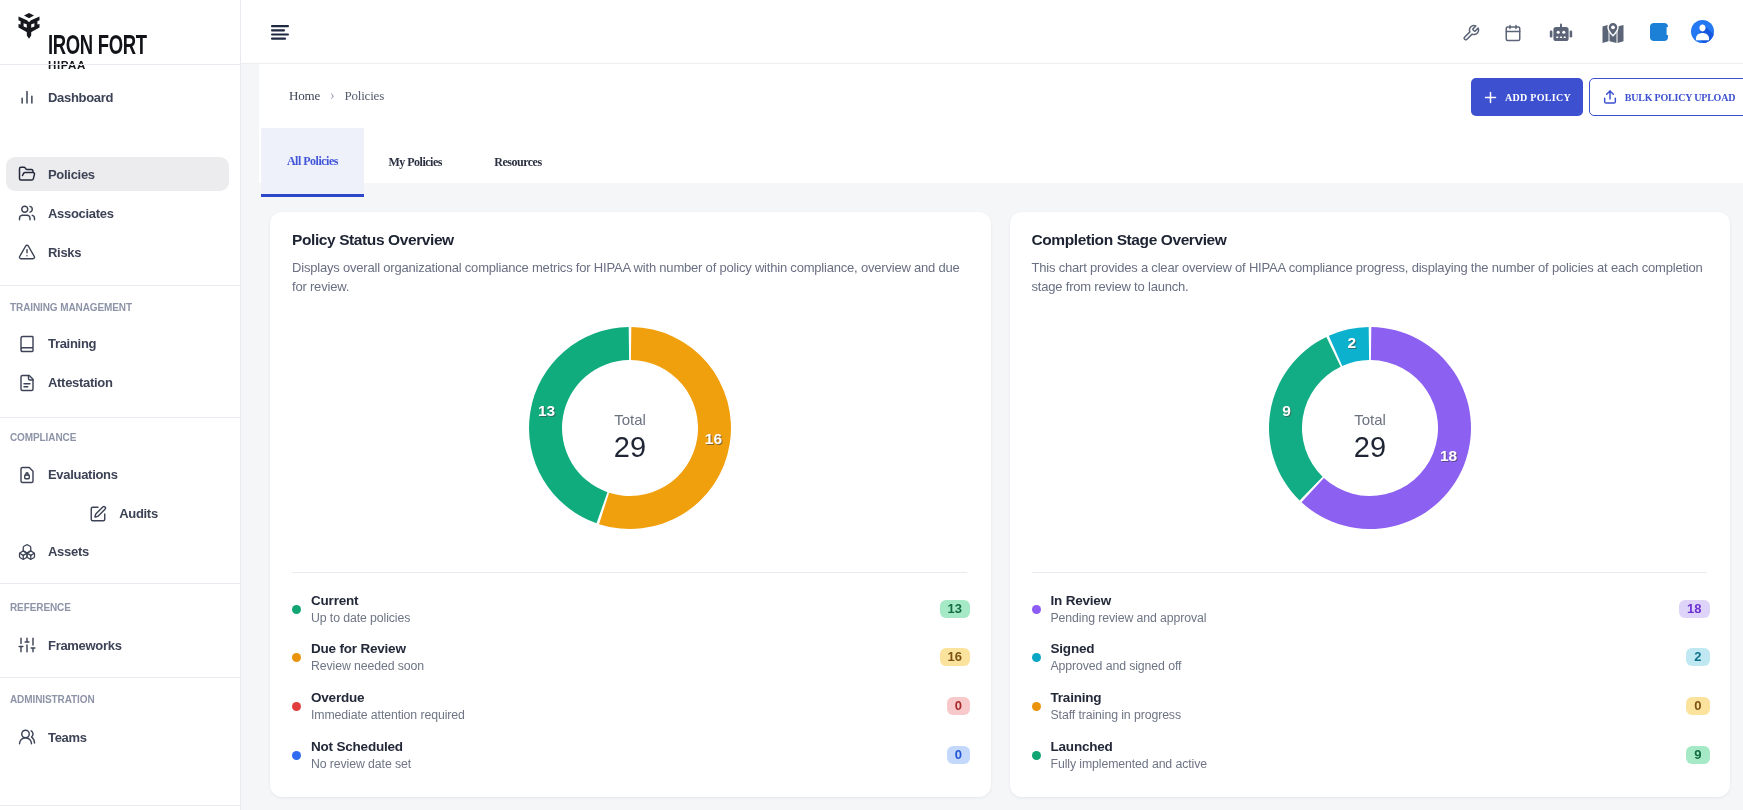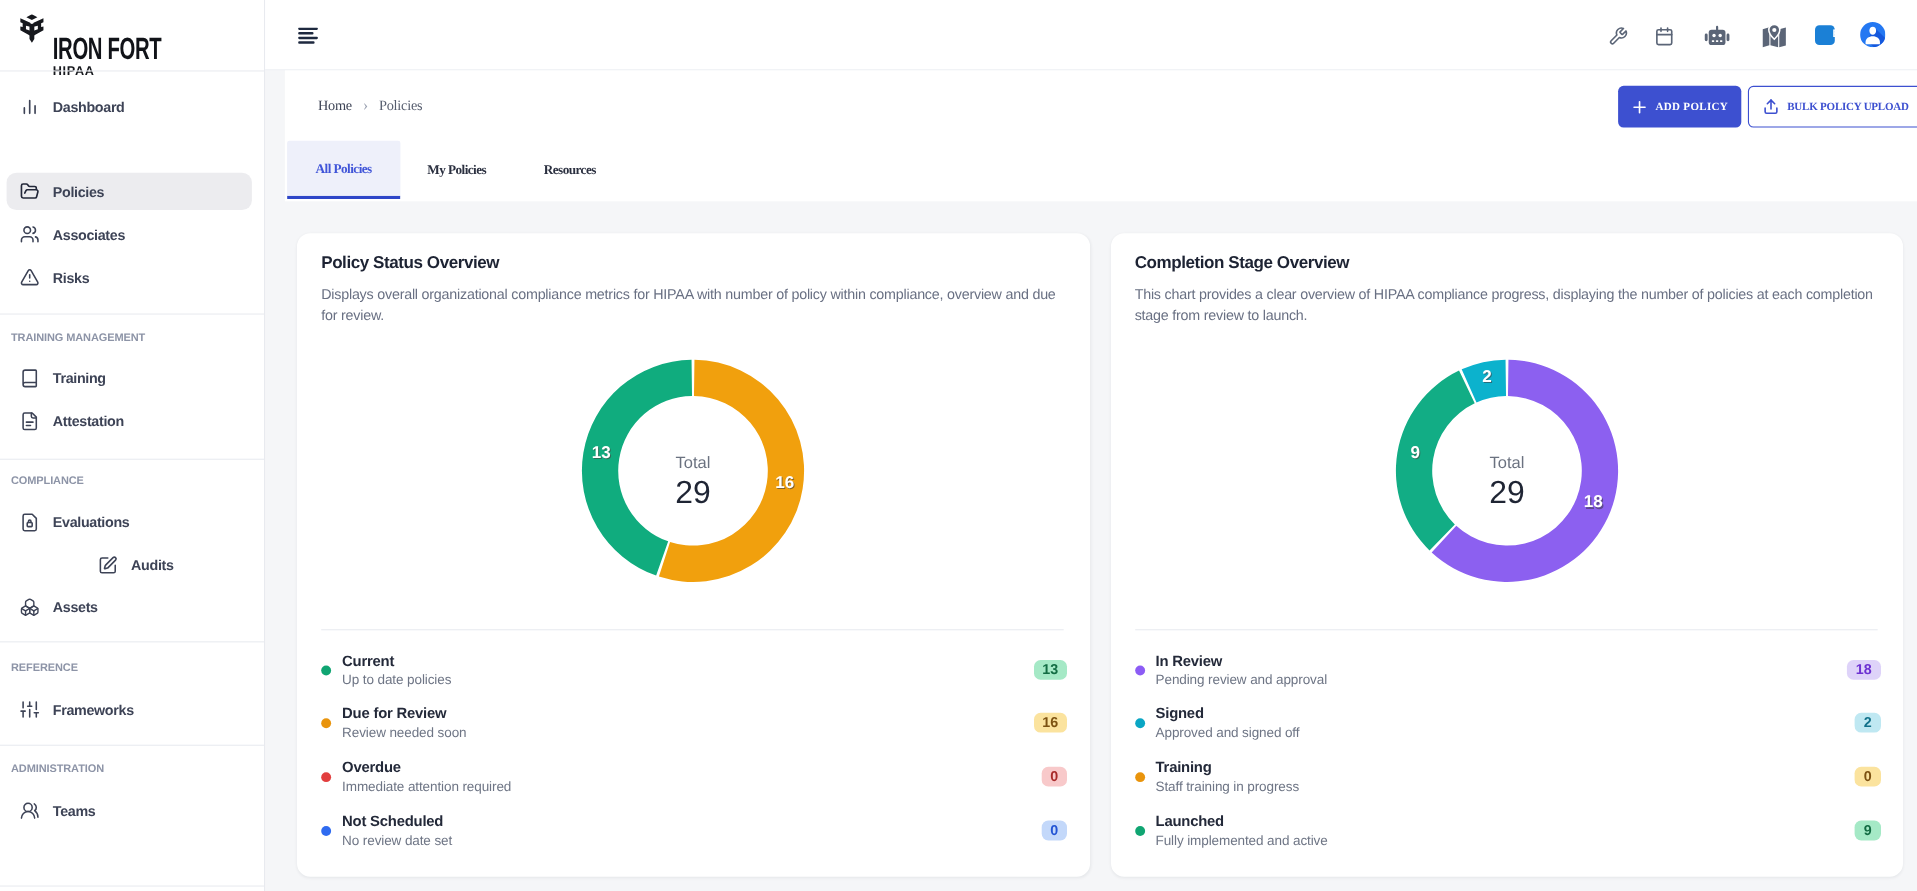--- a/index.html
+++ b/index.html
@@ -24,21 +24,21 @@
 .ticon { position:absolute; top:23.5px; }
 
 
 #header { position:absolute; left:259px; top:64px; width:1502px; height:119px; background:#fff;font-family:Liberation Serif, serif; }
 #crumb { position:absolute; left:30px; top:24px; font-size:13px; letter-spacing:-0.2px; color:#3e4456; }
 #crumb .sep { color:#9aa1b1; margin:0 10px; font-size:14px; }
 #crumb .cur { color:#565d6e; }
 #btn-add { position:absolute; left:1212px; top:14px; width:112px; height:38px; background:#3d50d0; border-radius:5px; color:#fff; font-size:10px; font-weight:bold; letter-spacing:0.3px; display:flex; align-items:center; justify-content:center; gap:7px; }
 #btn-bulk { position:absolute; left:1330px; top:14px; width:159px; height:38px; background:#fff; border:1px solid #3d50d0; border-radius:5px; color:#3d50d0; font-size:10px; font-weight:bold; letter-spacing:-0.2px; white-space:nowrap; display:flex; align-items:center; justify-content:center; gap:7px; }
 #tabs { position:absolute; left:2px; top:64px; height:53px; display:flex; }
-.tab { height:53px; width:102.8px; display:flex; align-items:center; justify-content:center; font-size:12px; letter-spacing:-0.5px; font-weight:bold; color:#2b3040; }
+.tab { height:69px; width:102.8px; display:flex; align-items:center; justify-content:center; font-size:12px; letter-spacing:-0.5px; font-weight:bold; color:#2b3040; }
 .tab.active { background:#eef0fa; color:#4055d8; border-bottom:3px solid #2e46c8; border-radius:2px 2px 0 0; }
 
 
 .card { position:absolute; top:212px; width:719px; height:585px; background:#fff; border-radius:12px; box-shadow:0 1px 3px rgba(20,25,40,0.07); }
 #card1 { left:270px; width:721px; }
 #card2 { left:1009.5px; width:720px; }
 .ctitle { position:absolute; left:22px; top:19px; font-size:15.5px; letter-spacing:-0.4px; font-weight:bold; color:#1d2333; }
 .cdesc { position:absolute; left:22px; top:47px; width:700px; font-size:13px; color:#697083; line-height:18.8px; letter-spacing:-0.2px; }
 .donut { position:absolute; left:230px; top:86px; }
 .cdivider { position:absolute; left:22px; top:360px; width:675px; border-top:1px solid #e9ebf0; }

